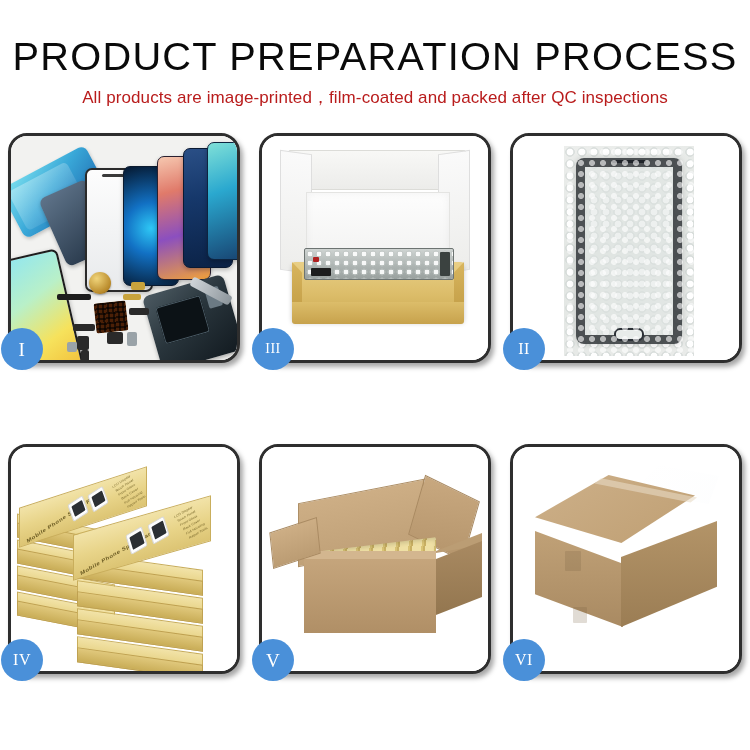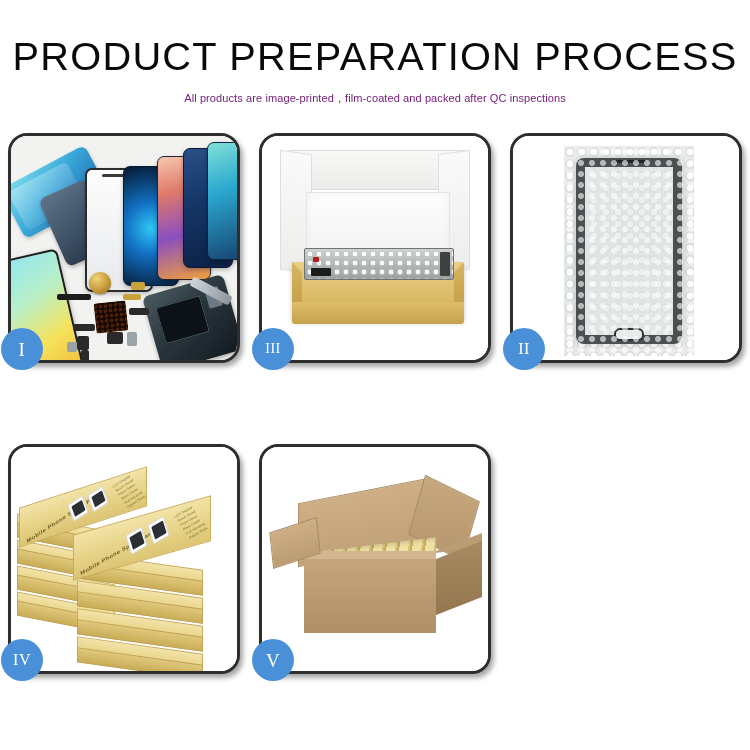--- a/index.html
+++ b/index.html
@@ -15,21 +15,21 @@
   .title{
     margin:0;padding-top:36px;
     font-size:39px;line-height:42px;
     letter-spacing:1.2px;
     color:#0a0a0a;font-weight:400;
     transform:scaleX(1.02);
     font-family:"Liberation Sans","DejaVu Sans",sans-serif;
   }
   .subtitle{
     margin:0;padding-top:10px;
-    font-size:11px;line-height:20px;color:#701a75;
+    font-size:17px;line-height:20px;color:#b91c1c;
     font-weight:400;letter-spacing:.1px;
   }
 
   
   .grid{
     position:absolute;left:8px;top:133px;
     width:734px;
     display:grid;
     grid-template-columns:232px 232px 232px;
     grid-template-rows:230px 230px;
@@ -509,15 +509,29 @@
         <div class="c-rim"></div>
         <div class="c-side"></div>
         <div class="c-body"></div>
         <div class="c-flapleft"></div>
       </div>
       <div class="badge">
         <span>V</span>
       </div>
     </div>
 
+    <div class="panel">
+      <div class="panel-inner p6">
+        <div class="s-sheen"></div>
+        <div class="s-top"></div>
+        <div class="s-tape2"></div>
+        <div class="s-left"></div>
+        <div class="s-right"></div>
+        <div class="s-patch" style="left:52px;top:104px;width:16px;height:20px;"></div>
+        <div class="s-patch" style="left:60px;top:160px;width:14px;height:16px;"></div>
+      </div>
+      <div class="badge wide">
+        <span>VI</span>
+      </div>
+    </div>
 
   </div>
 </div>
 
 </body></html>

